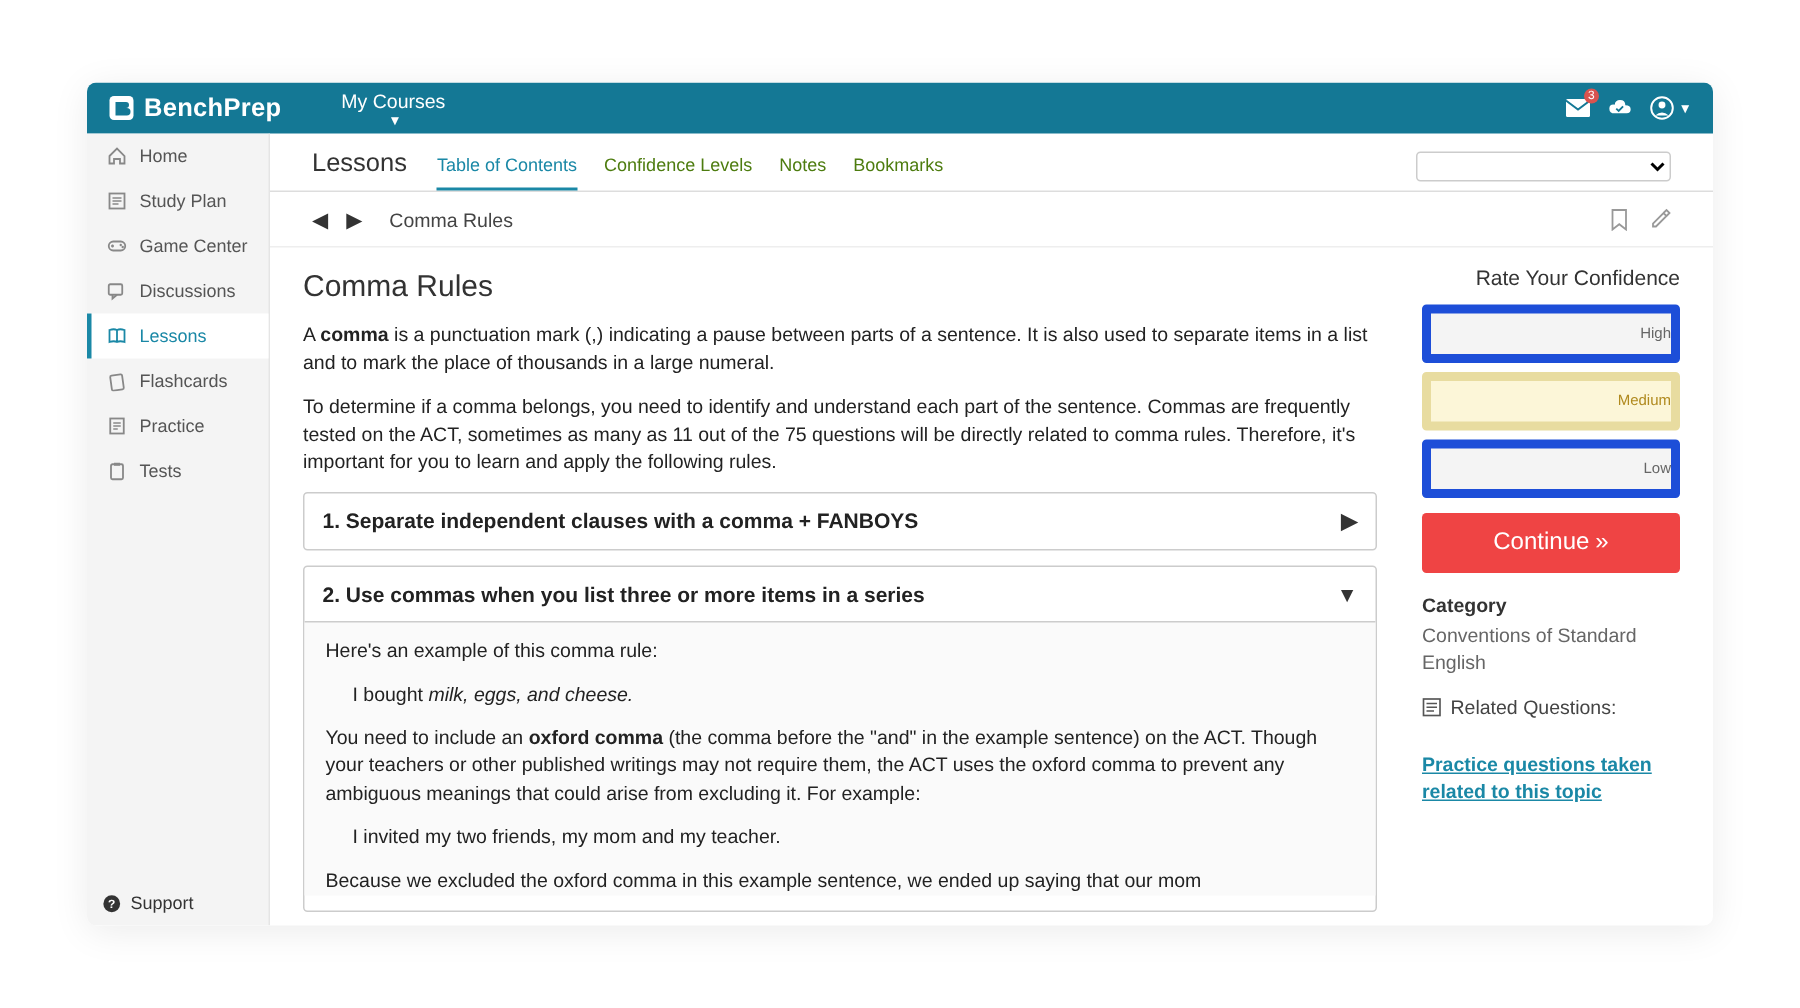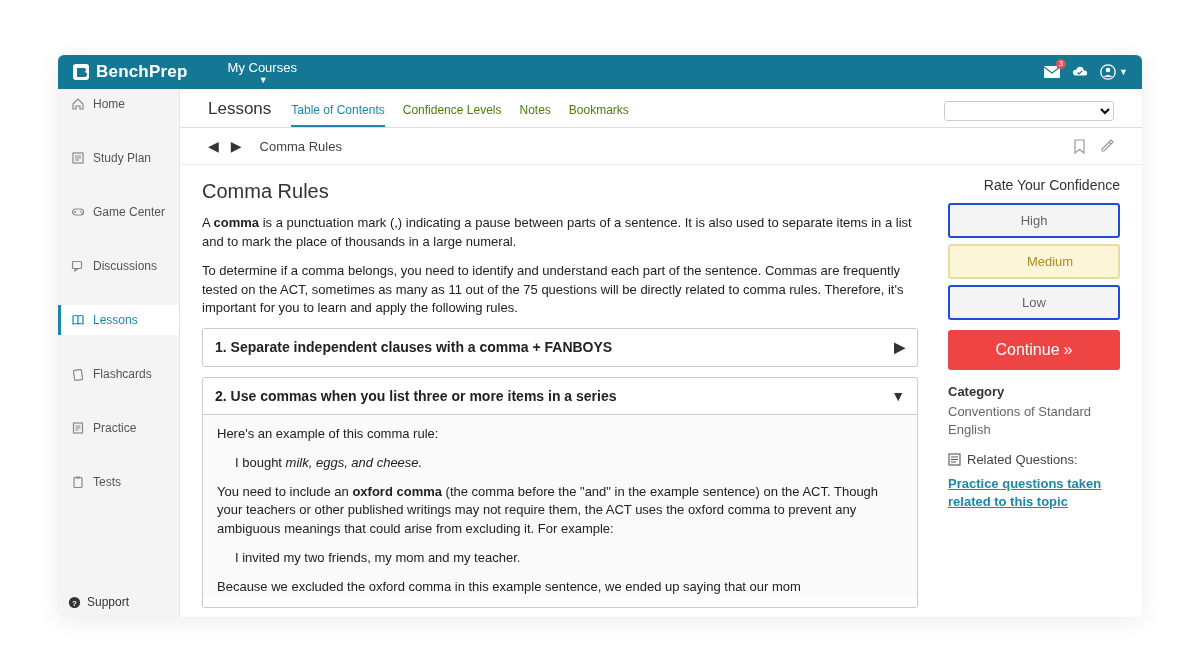--- a/index.html
+++ b/index.html
@@ -71,21 +71,20 @@
     overflow:hidden;
   }
   
   .sidebar {
     width: 122px;
     background: #f4f4f4;
     border-right: 1px solid #e5e5e5;
     display:flex;
     flex-direction:column;
     font-size: 12px;
-    gap: 24px;
   }
   .nav-item {
     display:flex;
     align-items:center;
     gap:8px;
     padding: 8px 10px;
     color:#555;
     cursor:pointer;
     border-left: 3px solid transparent;
   }
@@ -223,26 +222,26 @@
   .rail h3 {
     text-align:right;
     font-size:14px;
     font-weight:400;
     color:#333;
     margin-bottom:10px;
   }
   .conf-btn {
     display:block;
     width:100%;
-    border:2px solid #1d4ed8;
+    border:6px solid #1d4ed8;
     background:#f4f4f4;
     color:#666;
-    font-size:13px;
+    font-size:10px;
     padding:8px 0;
-    text-align:center;
+    text-align:right;
     border-radius:3px;
     margin-bottom:6px;
     cursor:pointer;
   }
   .conf-btn.selected {
     background:#fcf6d8;
     color:#b08a1f;
     border-color:#e8dca0;
     padding-left:32px;
   }
@@ -263,21 +262,21 @@
   }
   .rail .sec-title { font-weight:600; font-size:13px; color:#333; margin-bottom:4px; }
   .rail .sec-body { color:#666; font-size:13px; margin-bottom:14px; line-height:1.35; }
   .rail .related { display:flex; align-items:center; gap:6px; font-size:13px; }
   .rail .related-link {
     color:#1a88a6;
     font-weight:600;
     text-decoration:underline;
     cursor:pointer;
     line-height:1.4;
-    margin-top:8px;
+    margin-top:22px;
   }
   svg { display:block; }
 </style>
 </head>
 <body>
 
 <div class="frame">
 
   <div class="topbar">
     <div class="brand">

